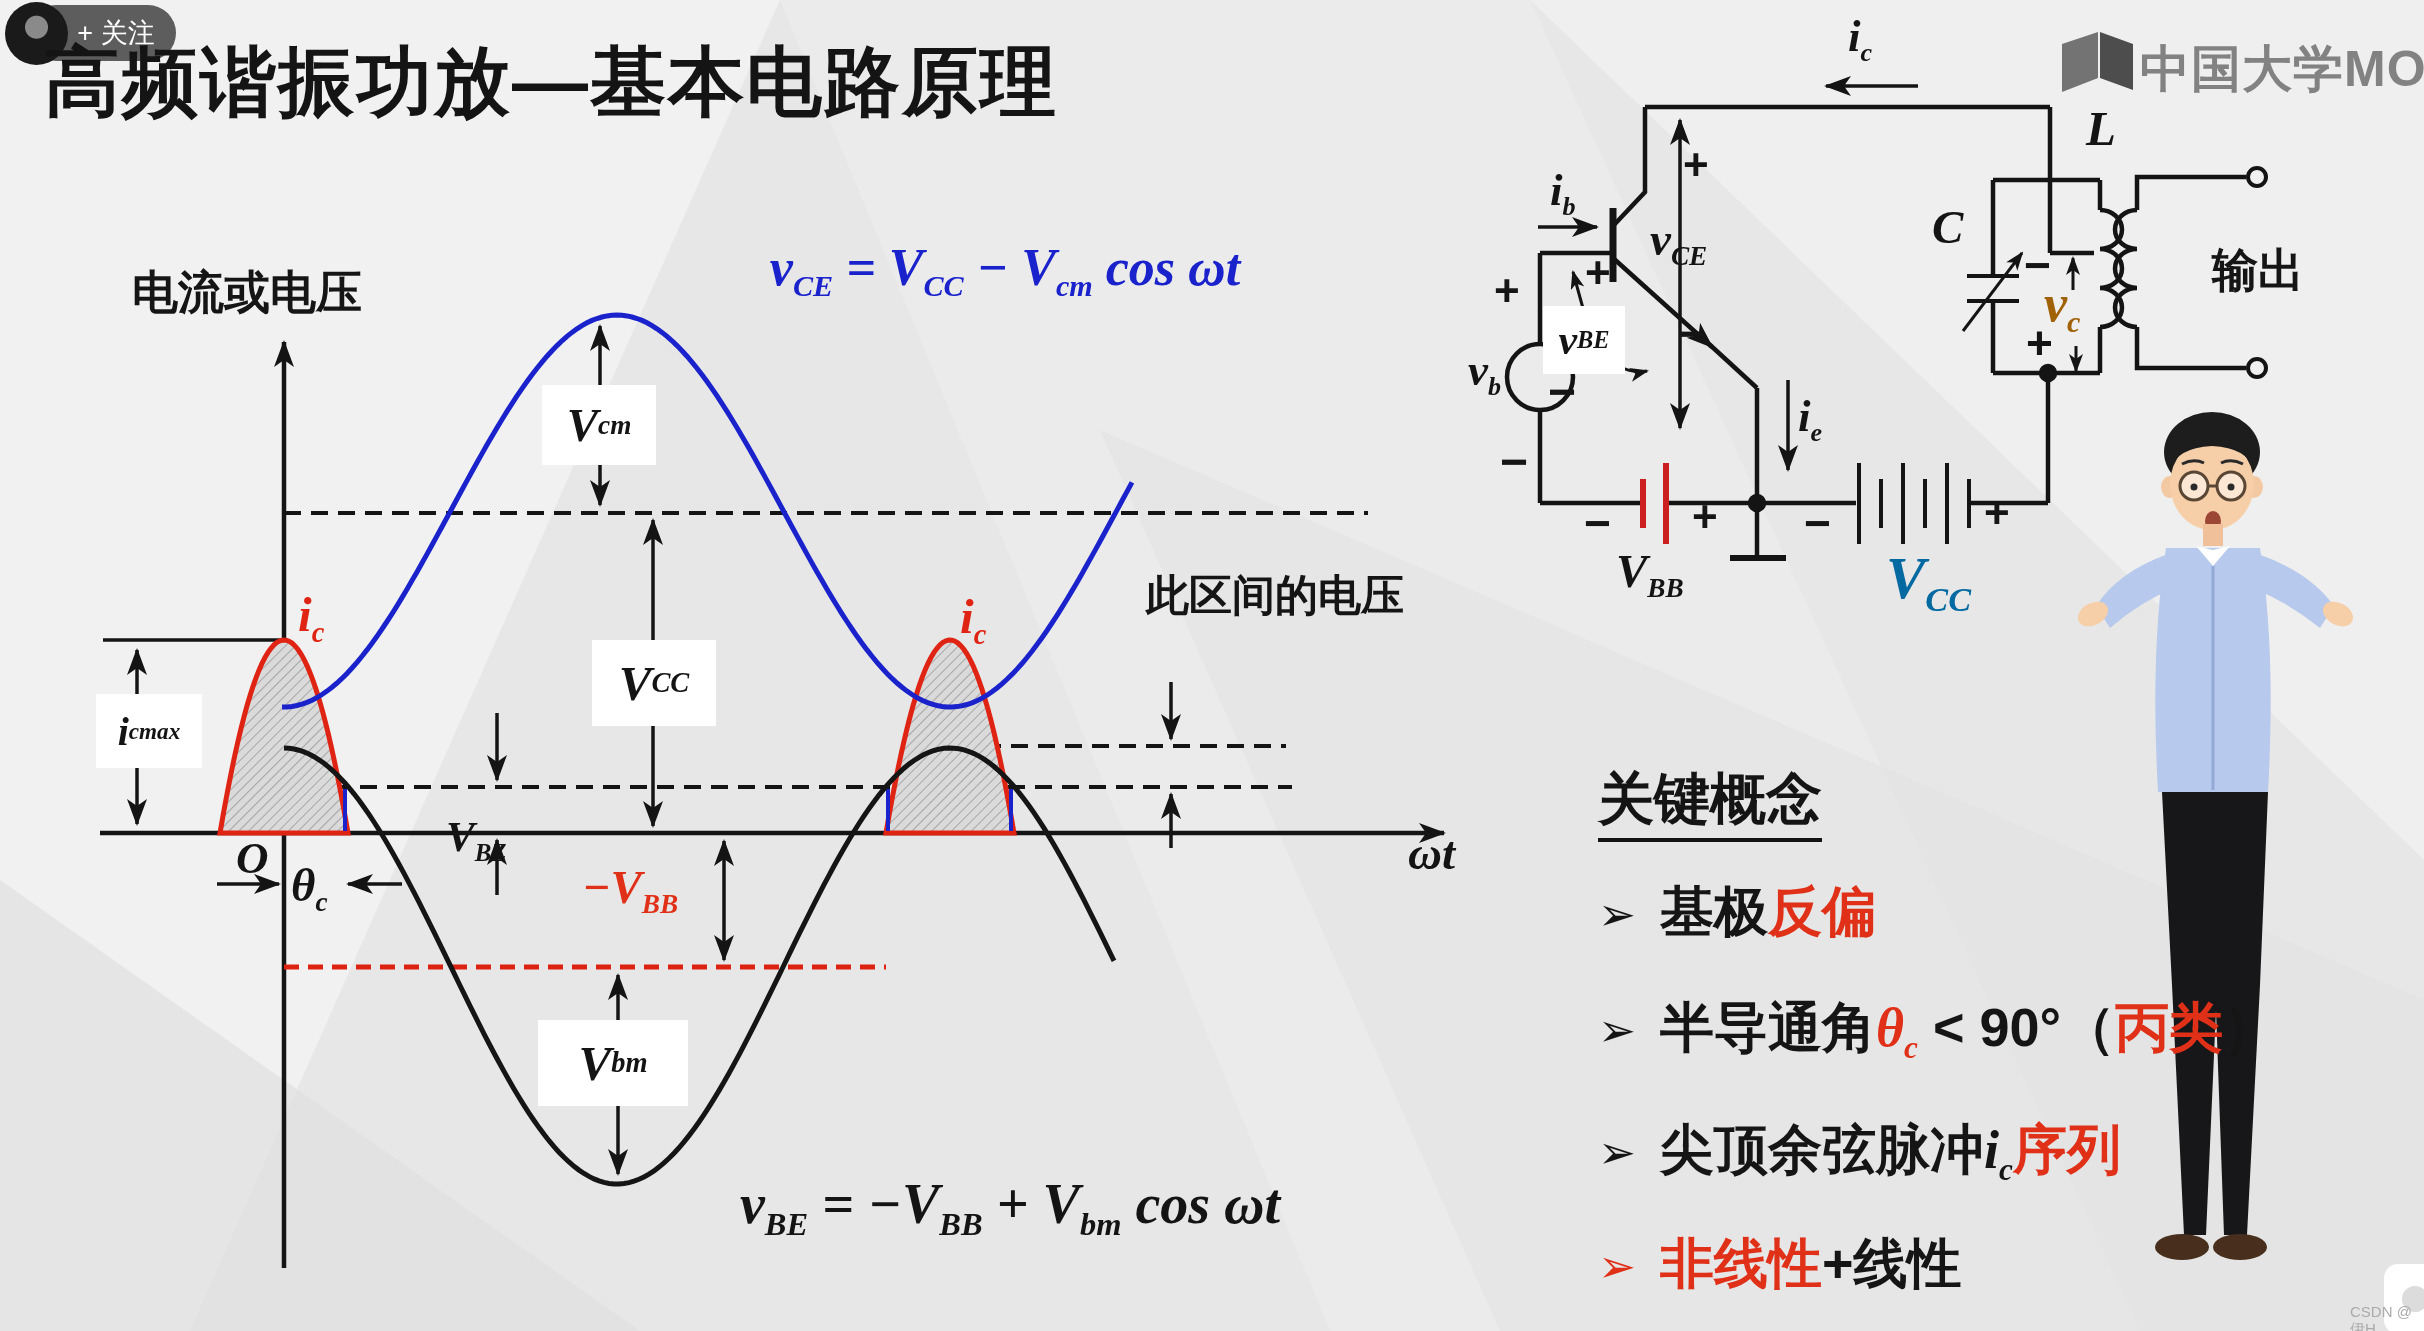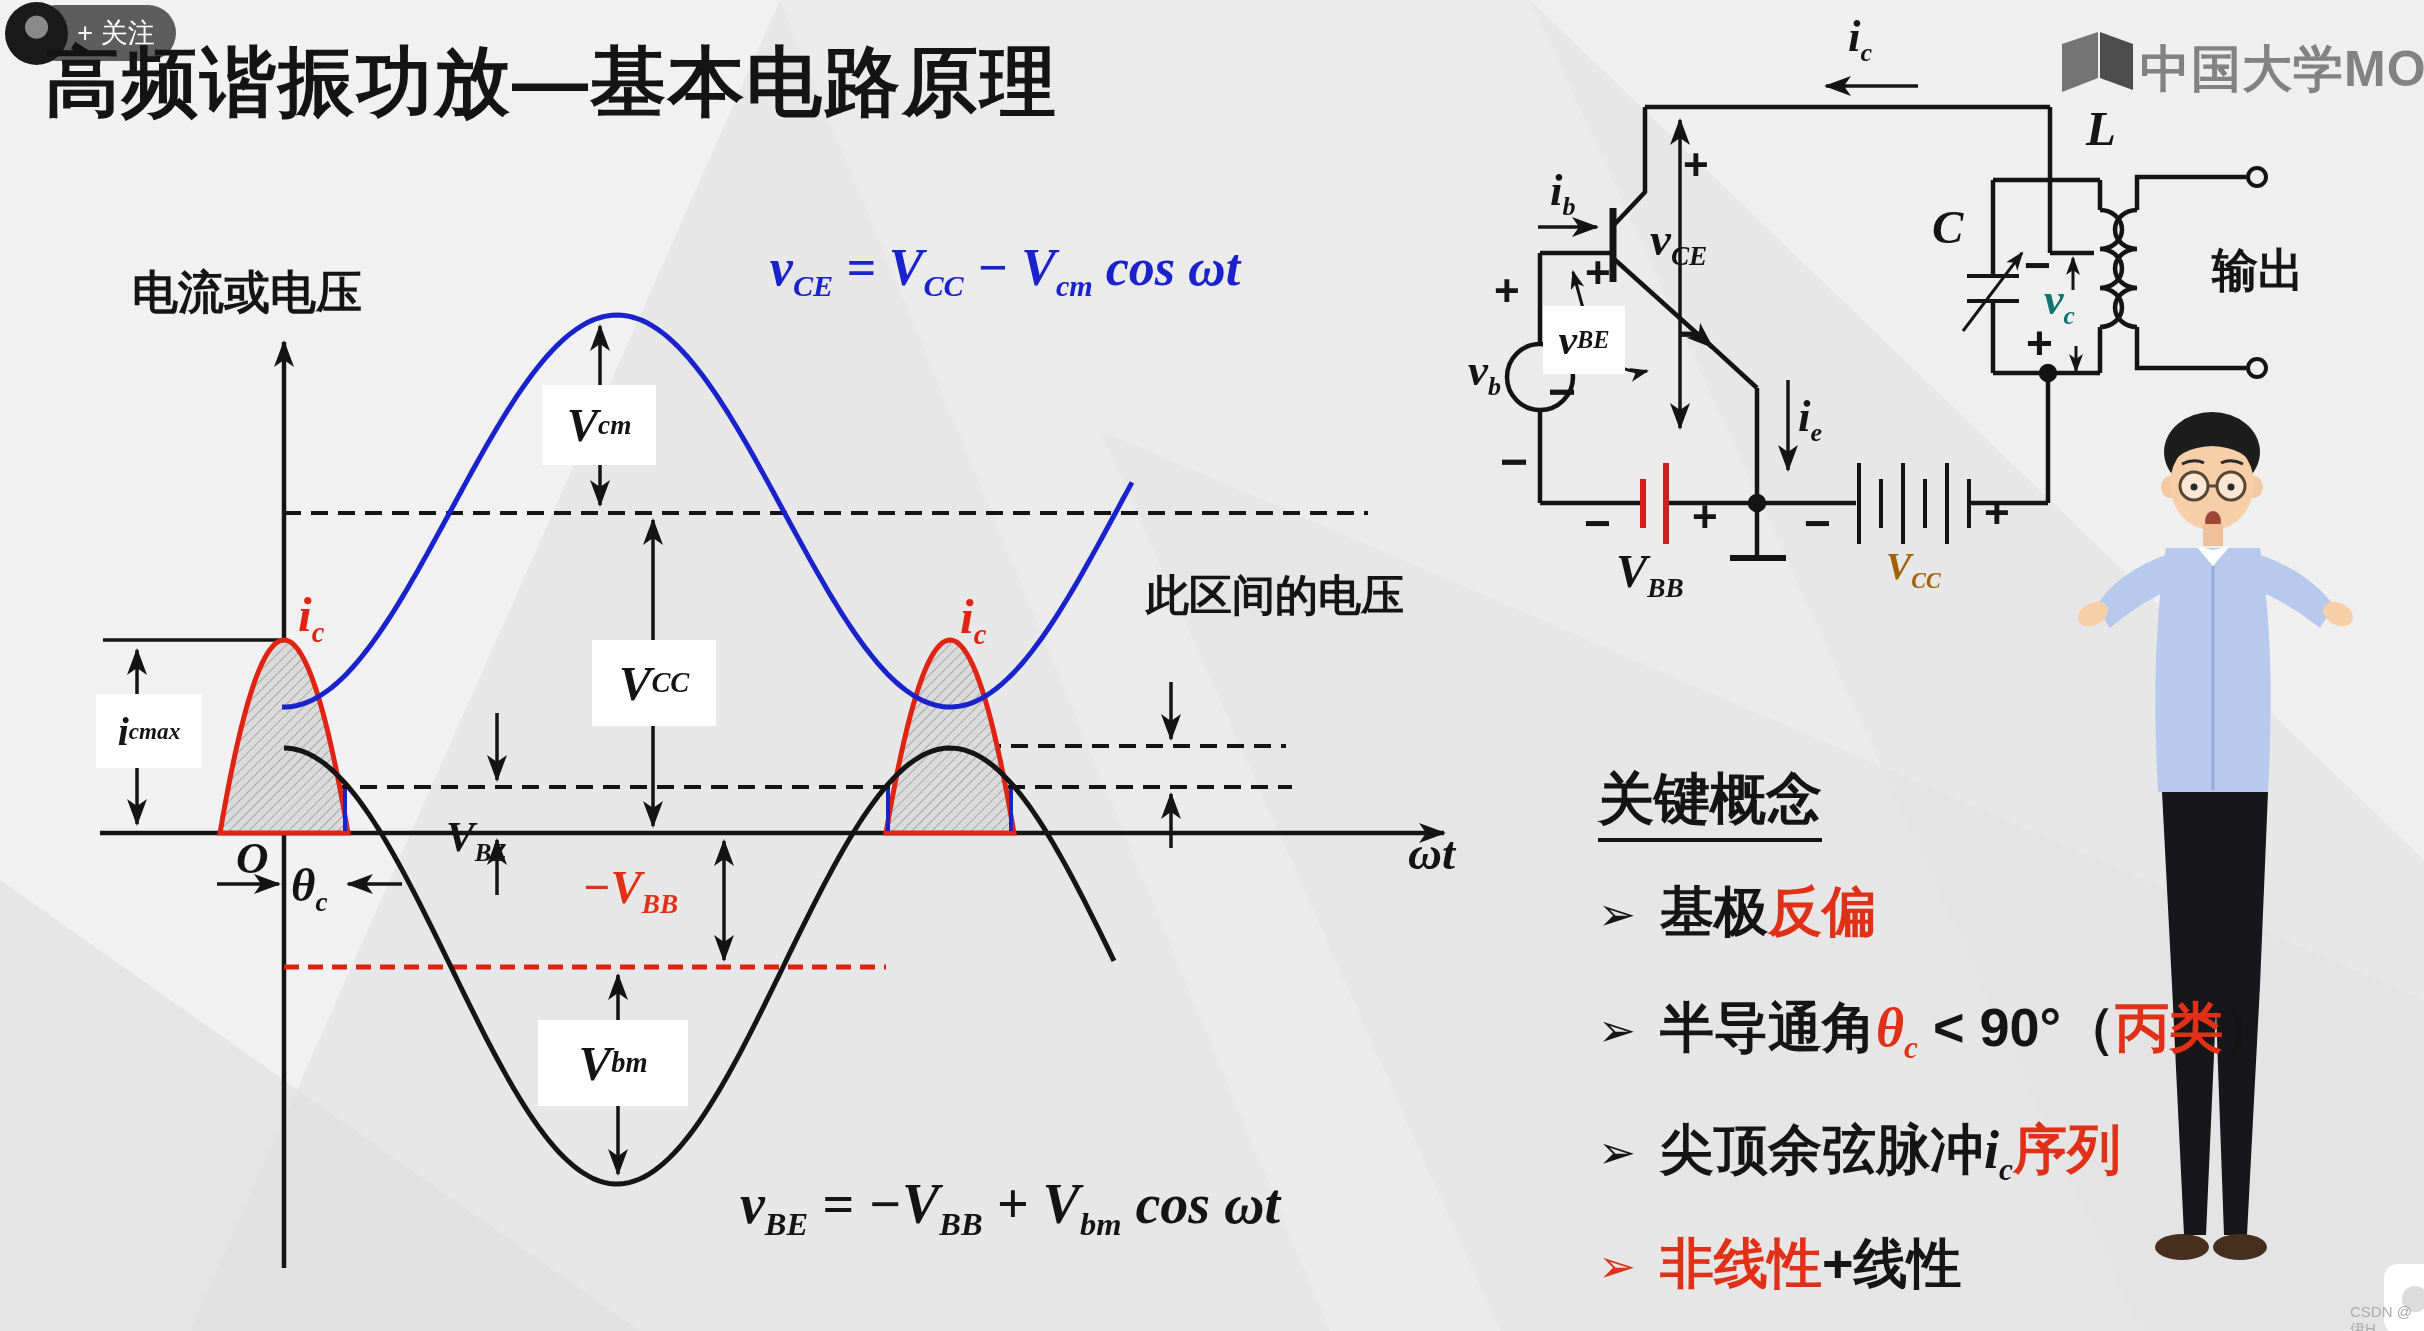--- a/index.html
+++ b/index.html
@@ -238,25 +238,25 @@
   </div>
 <div class="abs pm" style="left:1548px;top:364px;font-size:48px;">−</div>
 <div class="abs pm" style="left:1494px;top:266px;font-size:44px;">+</div>
 <div class="abs math mparts" style="left:1468px;top:344px;font-size:45px;color:#141414;"><span>v</span><sub>b</sub></div>
 <div class="abs pm" style="left:1500px;top:434px;font-size:48px;">−</div>
 <div class="abs pm" style="left:1584px;top:496px;font-size:46px;">−</div>
 <div class="abs pm" style="left:1692px;top:492px;font-size:44px;">+</div>
 <div class="abs math mparts" style="left:1616px;top:544px;font-size:47px;color:#141414;"><span>V</span><sub>BB</sub></div>
 <div class="abs pm" style="left:1804px;top:496px;font-size:46px;">−</div>
 <div class="abs pm" style="left:1984px;top:488px;font-size:44px;">+</div>
-<div class="abs math mparts" style="left:1886px;top:544px;font-size:38px;color:#a16207;"><span>V</span><sub>CC</sub></div>
+<div class="abs math mparts" style="left:1886px;top:544px;font-size:59px;color:#0369a1;"><span>V</span><sub>CC</sub></div>
 <div class="abs math" style="left:1932px;top:200px;font-size:47px;color:#141414;">C</div>
 <div class="abs math" style="left:2086px;top:100px;font-size:49px;color:#141414;">L</div>
 <div class="abs pm" style="left:2024px;top:238px;font-size:46px;">−</div>
-<div class="abs math mparts" style="left:2044px;top:274px;font-size:44px;color:#0f766e;"><span>v</span><sub>c</sub></div>
+<div class="abs math mparts" style="left:2044px;top:274px;font-size:52px;color:#a16207;"><span>v</span><sub>c</sub></div>
 <div class="abs pm" style="left:2026px;top:316px;font-size:46px;">+</div>
 <div class="abs cn" style="left:2212px;top:240px;font-size:46px;">输出</div>
 
 <div class="abs" style="left:1598px;top:762px;">
   <span id="concept-heading">关键概念</span>
 </div>
 <div class="abs concept-line mparts" style="left:1598px;top:876px;"><span class="bspan" style="color: rgb(21, 21, 21);">➢</span><span>基极</span><span style="color: rgb(224, 48, 24);">反偏</span></div>
 <div class="abs concept-line mparts" style="left:1598px;top:992px;"><span class="bspan" style="color: rgb(21, 21, 21);">➢</span><span>半导通角</span><span class="mi" style="color: rgb(224, 48, 24);">θ</span><sub style="color: rgb(224, 48, 24);">c</sub><span> &lt; 90°</span><span>（</span><span style="color: rgb(224, 48, 24);">丙类</span><span>）</span></div>
 <div class="abs concept-line mparts" style="left:1598px;top:1114px;"><span class="bspan" style="color: rgb(21, 21, 21);">➢</span><span>尖顶余弦脉冲</span><span class="mi">i</span><sub>c</sub><span style="color: rgb(224, 48, 24);">序列</span></div>
 <div class="abs concept-line mparts" style="left:1598px;top:1228px;"><span class="bspan" style="color: rgb(224, 48, 24);">➢</span><span style="color: rgb(224, 48, 24);">非线性</span><span>+线性</span></div>

